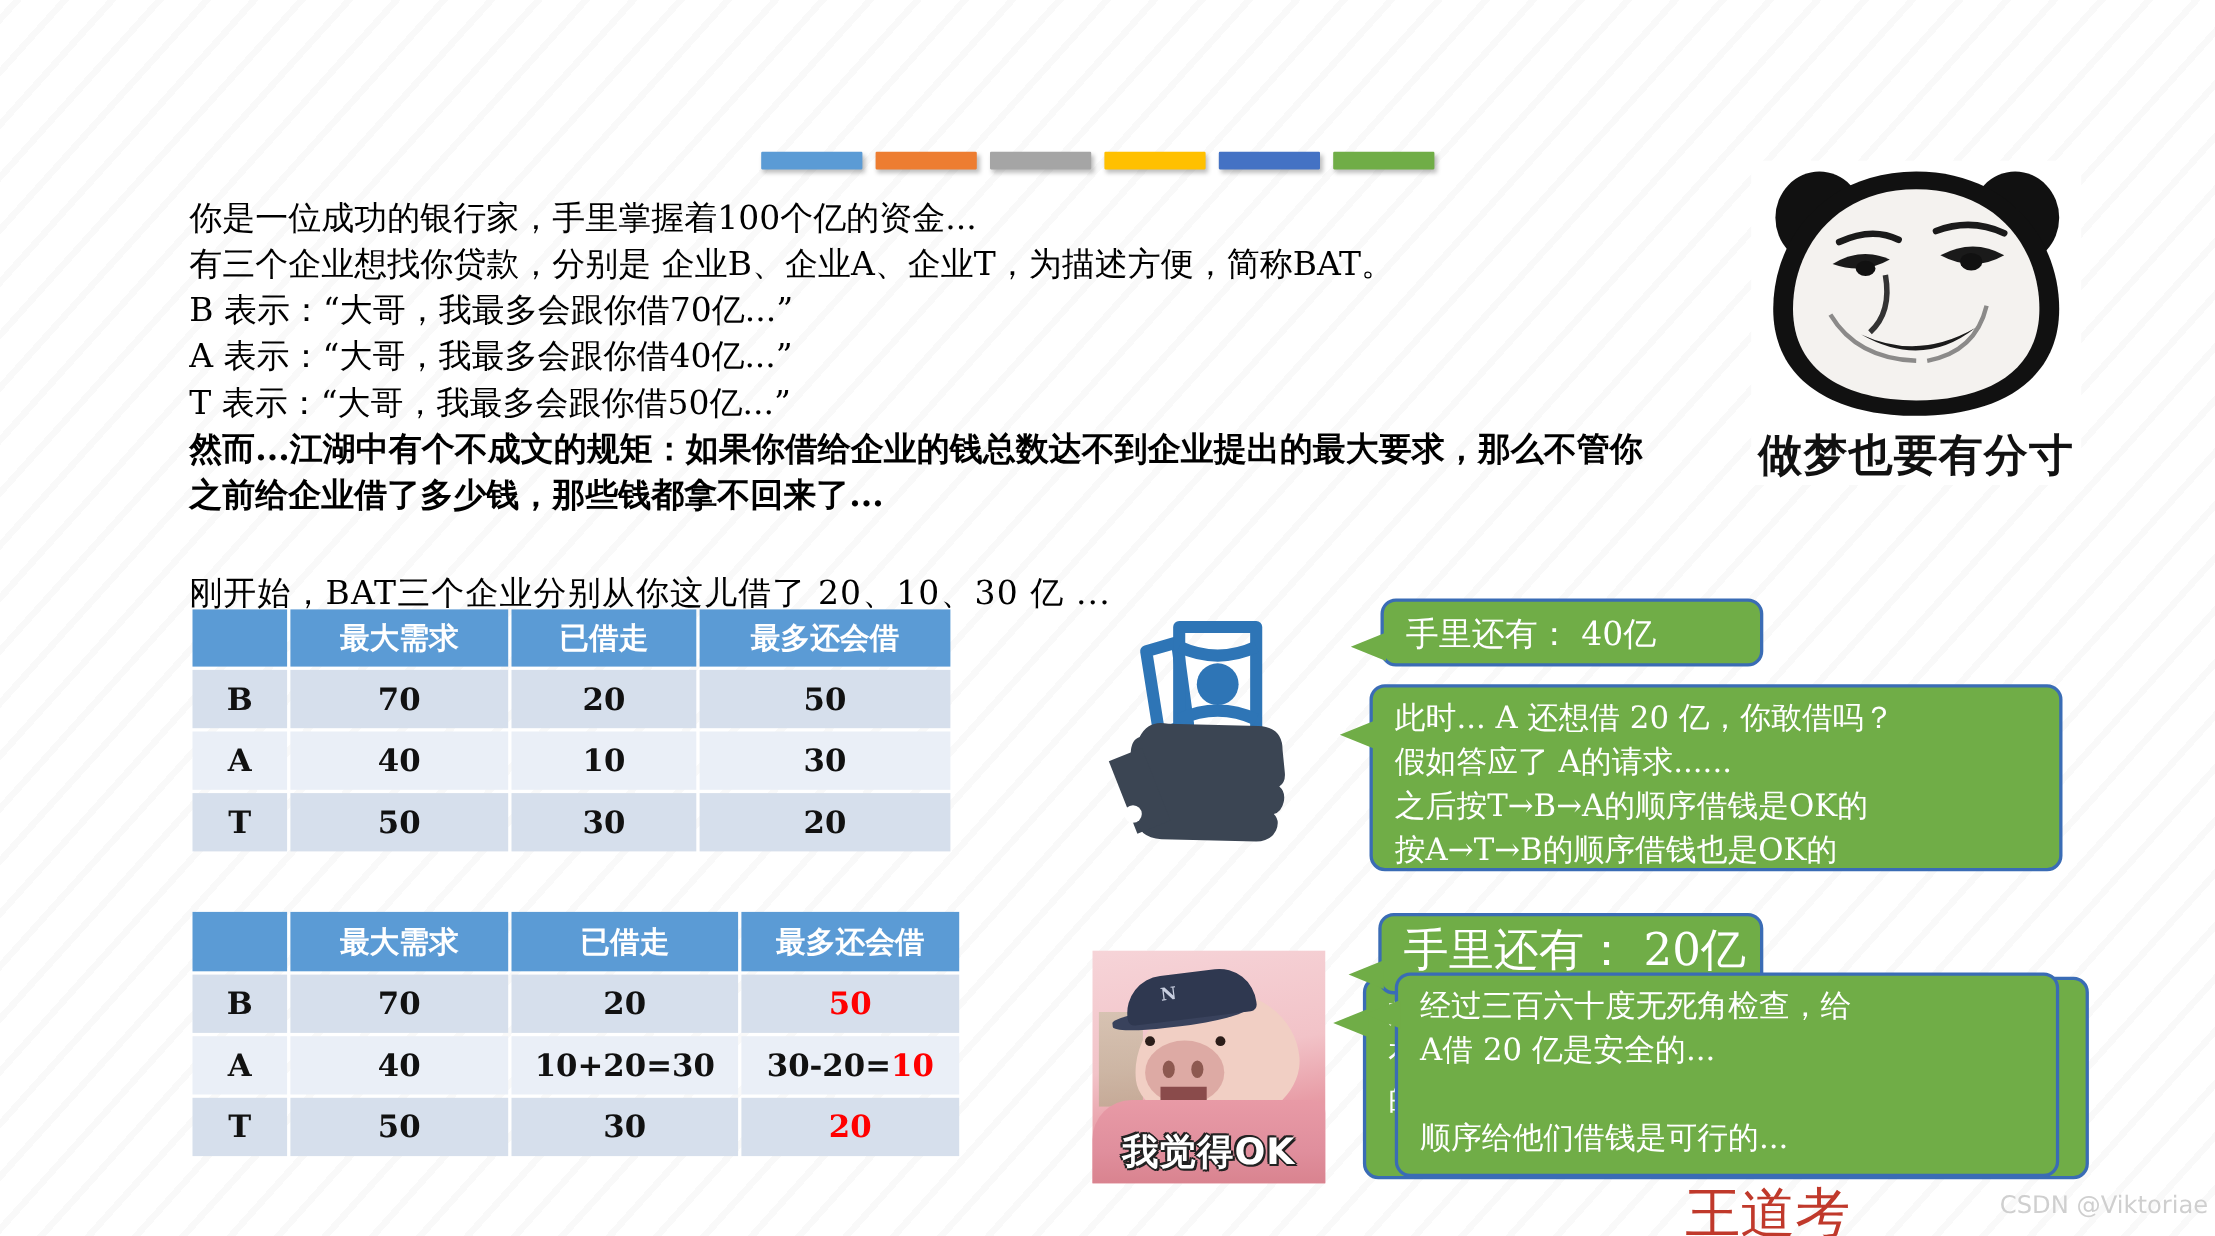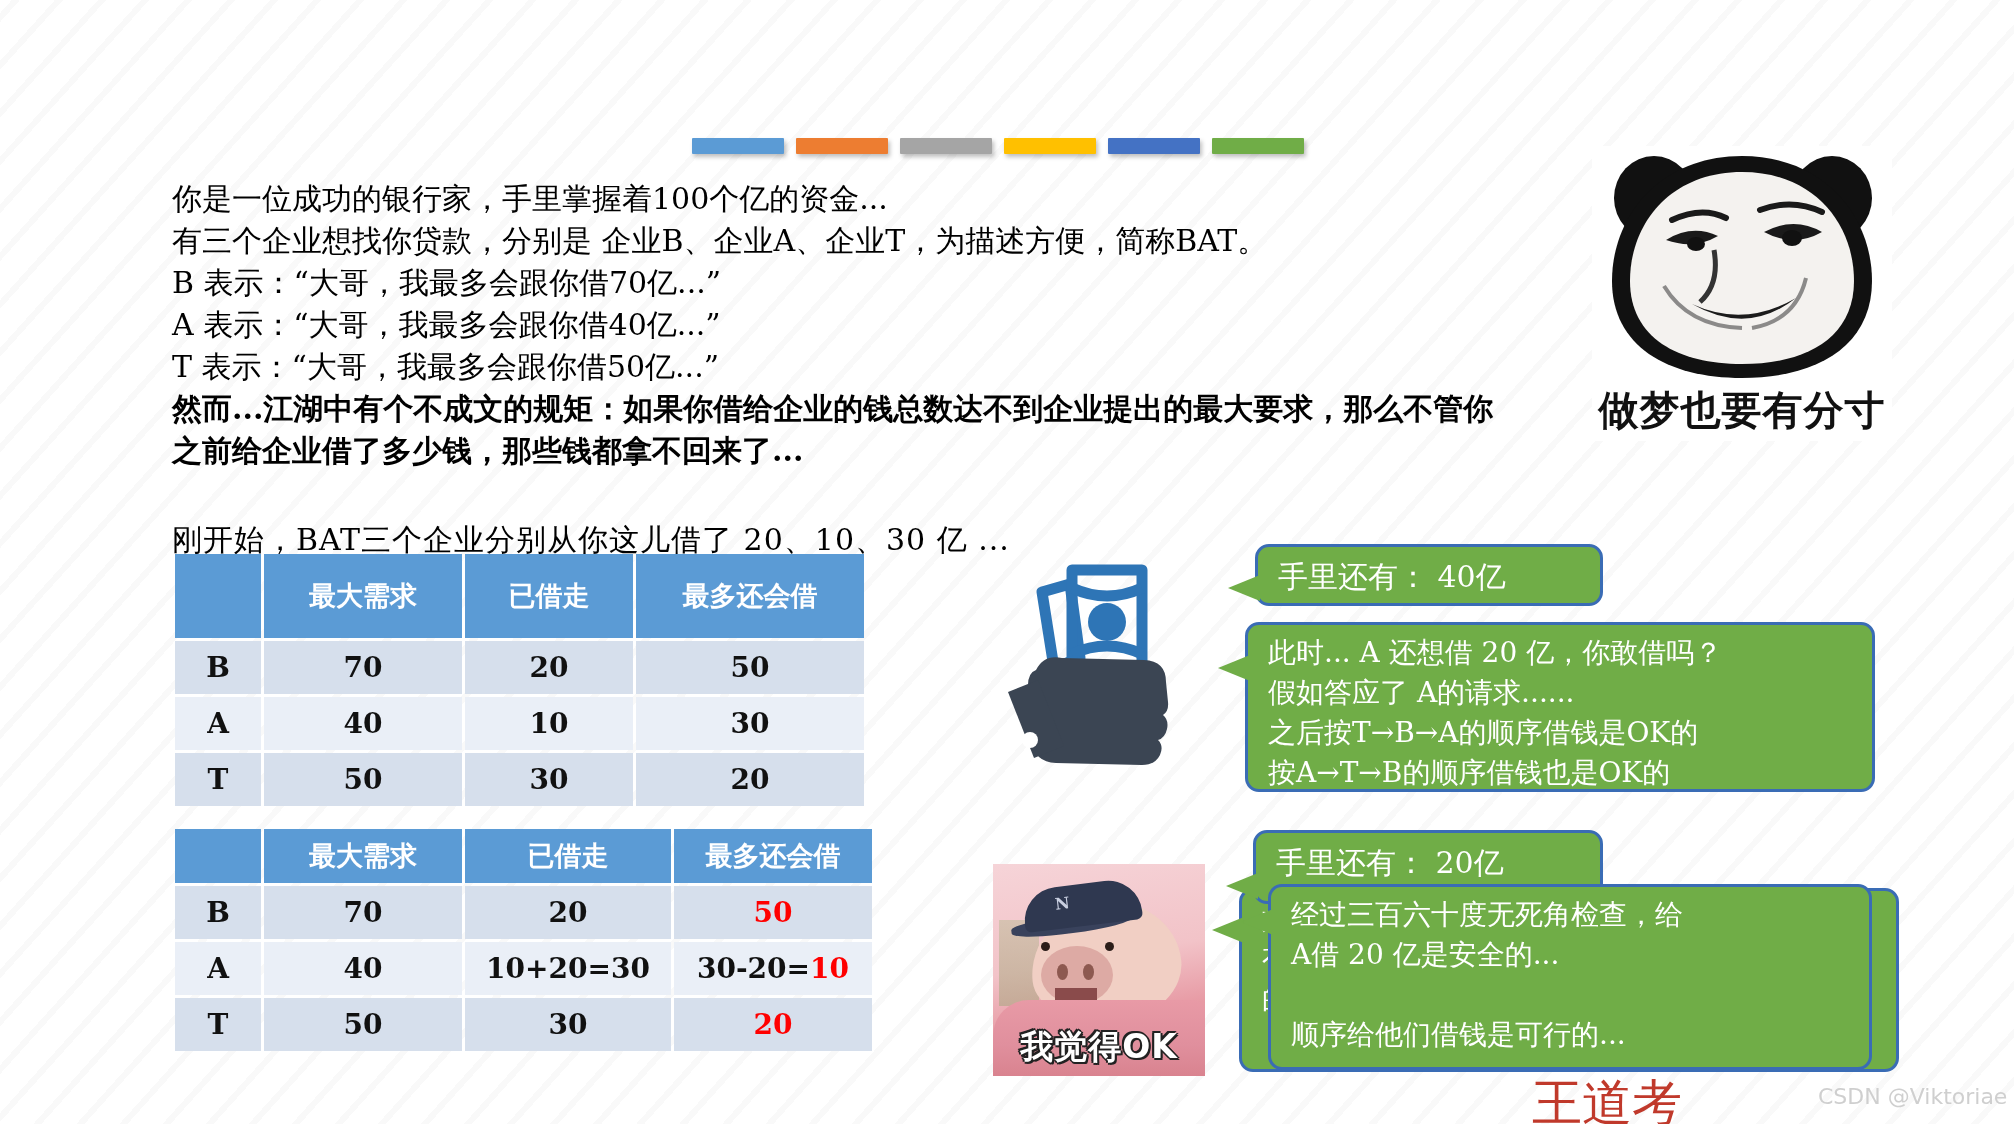--- a/index.html
+++ b/index.html
@@ -57,21 +57,21 @@
 
   
   .tbl{
     position:absolute;
     border-collapse:separate;
     border-spacing:3px;
     font-family:"DejaVu Serif","Liberation Serif",serif;
   }
   .tbl th{
     background:#5b9bd5;color:#fff;font-weight:bold;
-    font-size:27px;text-align:center;padding:24px 4px;
+    font-size:27px;text-align:center;padding:8px 4px;
     border:0;
   }
   .tbl td{
     text-align:center;font-size:28px;color:#111;
     padding:10px 4px;border:0;font-weight:bold;
   }
   .tbl tr.r0 td{background:#d6dfec;}
   .tbl tr.r1 td{background:#eaeff7;}
   .tbl tr.r2 td{background:#d6dfec;}
   .red{color:#ff0000;}
@@ -87,21 +87,21 @@
   #table2 .c-got{width:198px;}
 
   
   .panda{
     position:absolute;left:1592px;top:146px;width:300px;height:295px;
     background:#fff;
   }
   .panda svg{display:block;width:100%;height:240px;}
   .panda .cap{
     text-align:center;font-size:40px;font-weight:bold;color:#111;
-    font-family:Liberation Mono, monospace;
+    font-family:Liberation Sans, sans-serif;
     letter-spacing:1px;line-height:56px;
   }
 
   
   .money{position:absolute;left:1006px;top:562px;width:220px;height:220px;}
 
   
   .pig{
     position:absolute;left:993px;top:864px;width:212px;height:212px;
     overflow:hidden;
@@ -189,21 +189,21 @@
     width:0;height:0;
     border-top:16px solid transparent;
     border-bottom:16px solid transparent;
     border-right:36px solid #3a6cb5;
     z-index:-1;
   }
   #bubble-cash1{left:1255px;top:544px;width:348px;height:62px;font-size:30px;line-height:44px;}
   #bubble-cash1 .tail{top:28px;}
   #bubble-ask{left:1245px;top:622px;width:630px;height:170px;}
   #bubble-ask .tail{top:30px;}
-  #bubble-cash2{left:1253px;top:830px;width:350px;height:74px;font-size:30px;line-height:44px;}
+  #bubble-cash2{left:1253px;top:830px;width:350px;height:74px;font-size:41px;line-height:44px;}
   #bubble-cash2 .tail{top:40px;}
   #bubble-hidden{left:1239px;top:888px;width:660px;height:184px;}
   #bubble-hidden .tail{top:26px;}
   #bubble-safe{left:1268px;top:884px;width:604px;height:186px;}
   #bubble-safe .tail{top:22px;}
 
   
   .wm{
     position:absolute;left:1532px;top:1070px;
     color:#c0392b;

